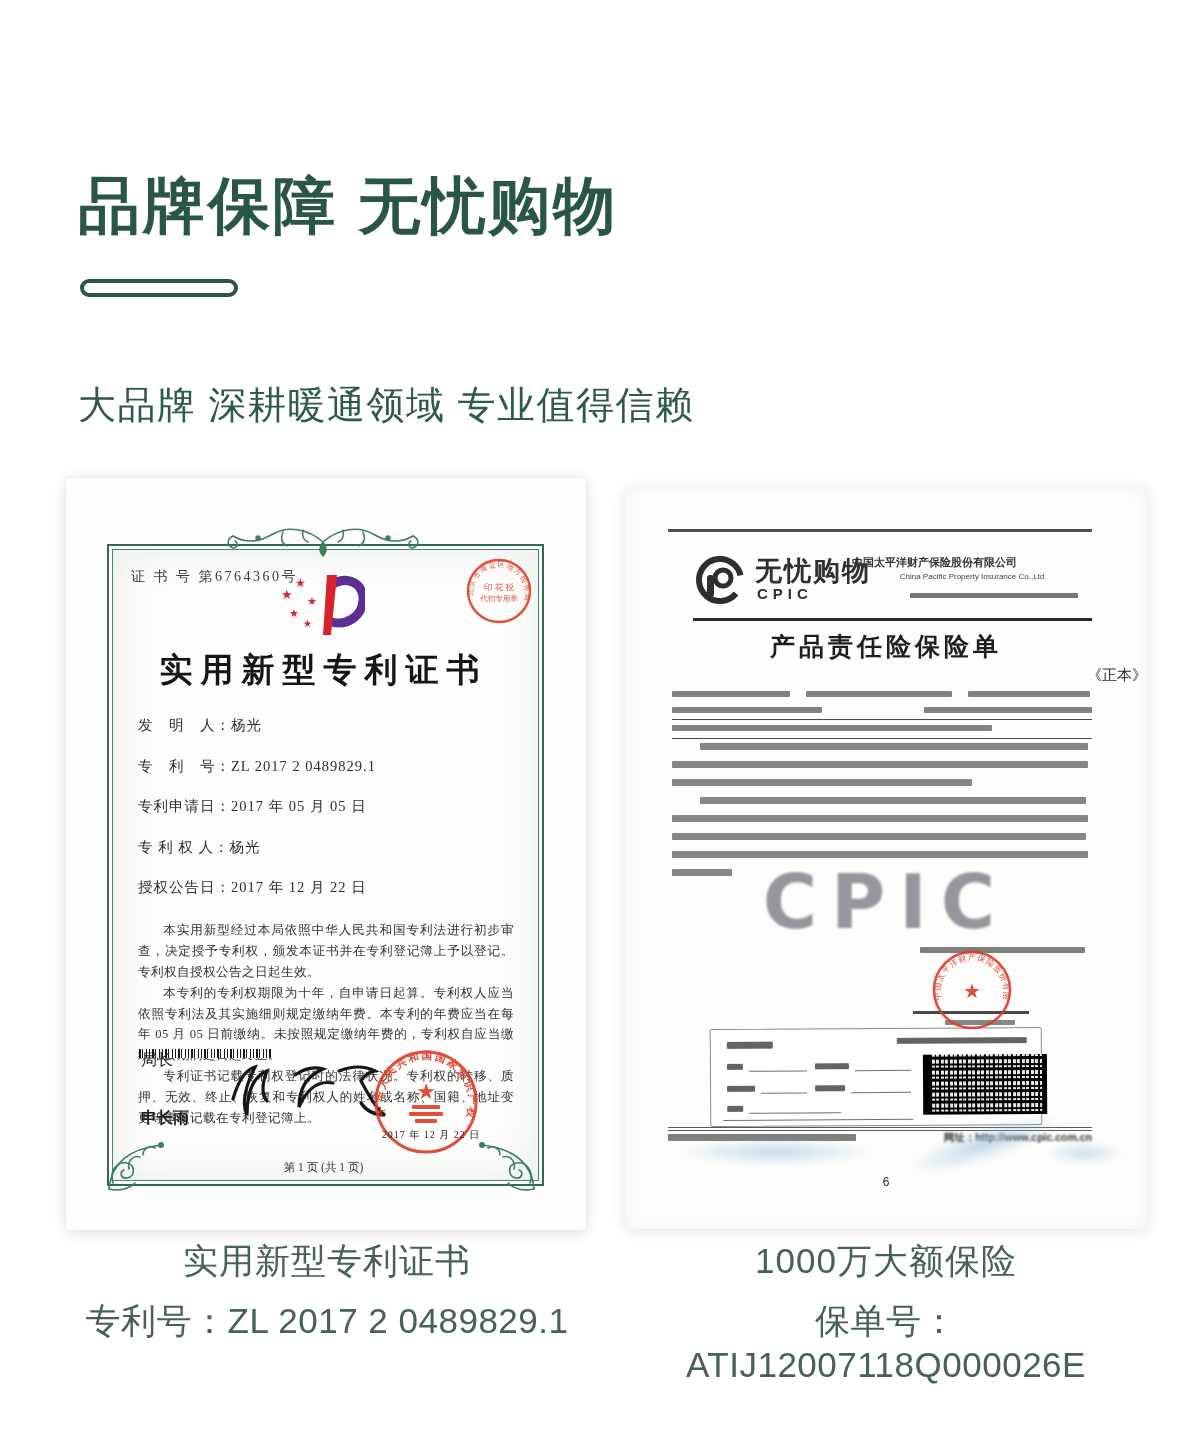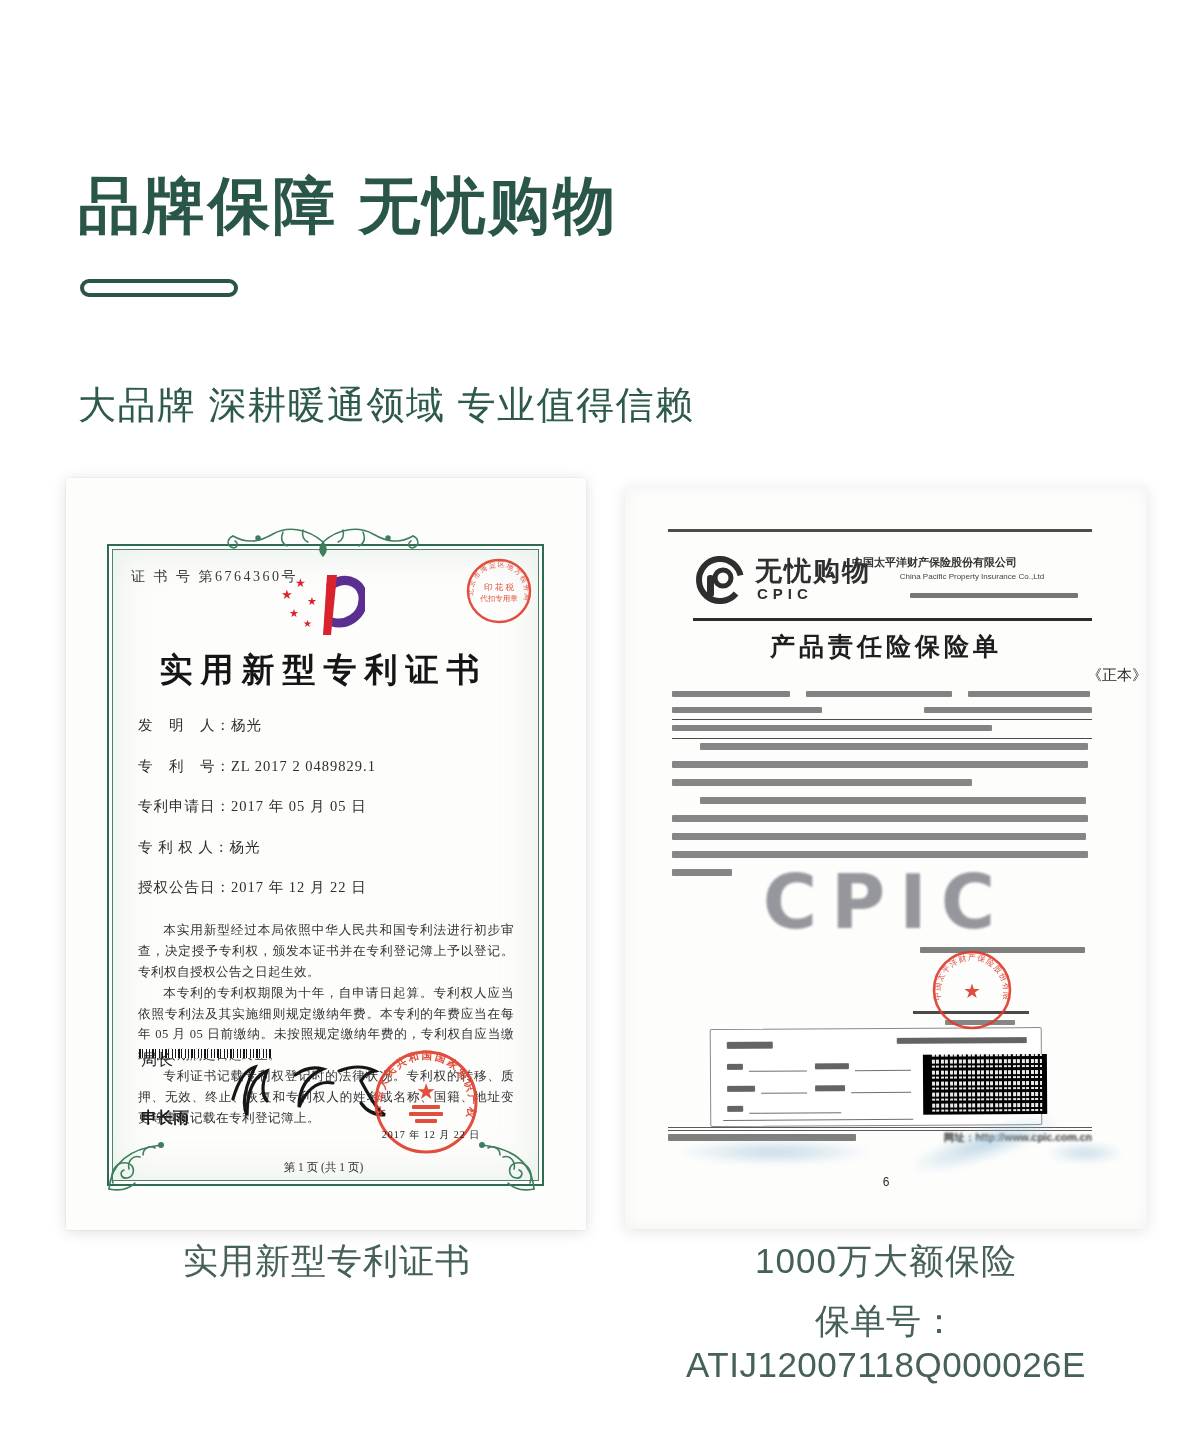--- a/index.html
+++ b/index.html
@@ -296,19 +296,20 @@
 
     <div class="wisp" style="left:50px;top:652px;width:200px;height:26px;background:radial-gradient(ellipse,rgba(150,190,215,.55),transparent 70%)"></div>
     <div class="wisp" style="left:280px;top:640px;width:160px;height:34px;background:radial-gradient(ellipse,rgba(150,190,215,.6),transparent 70%);transform:rotate(-18deg)"></div>
     <div class="wisp" style="left:420px;top:655px;width:80px;height:22px;background:radial-gradient(ellipse,rgba(150,190,215,.5),transparent 70%)"></div>
 
     <div class="ins-pageno">6</div>
   </div>
 
   <div class="caption cap-left">
     <div class="c1">实用新型专利证书</div>
+    <div class="c2">专利号：ZL 2017 2 0489829.1</div>
   </div>
   <div class="caption cap-right">
     <div class="c1">1000万大额保险</div>
     <div class="c2">保单号：ATIJ12007118Q000026E</div>
   </div>
 
 </div>
 
 </body></html>

